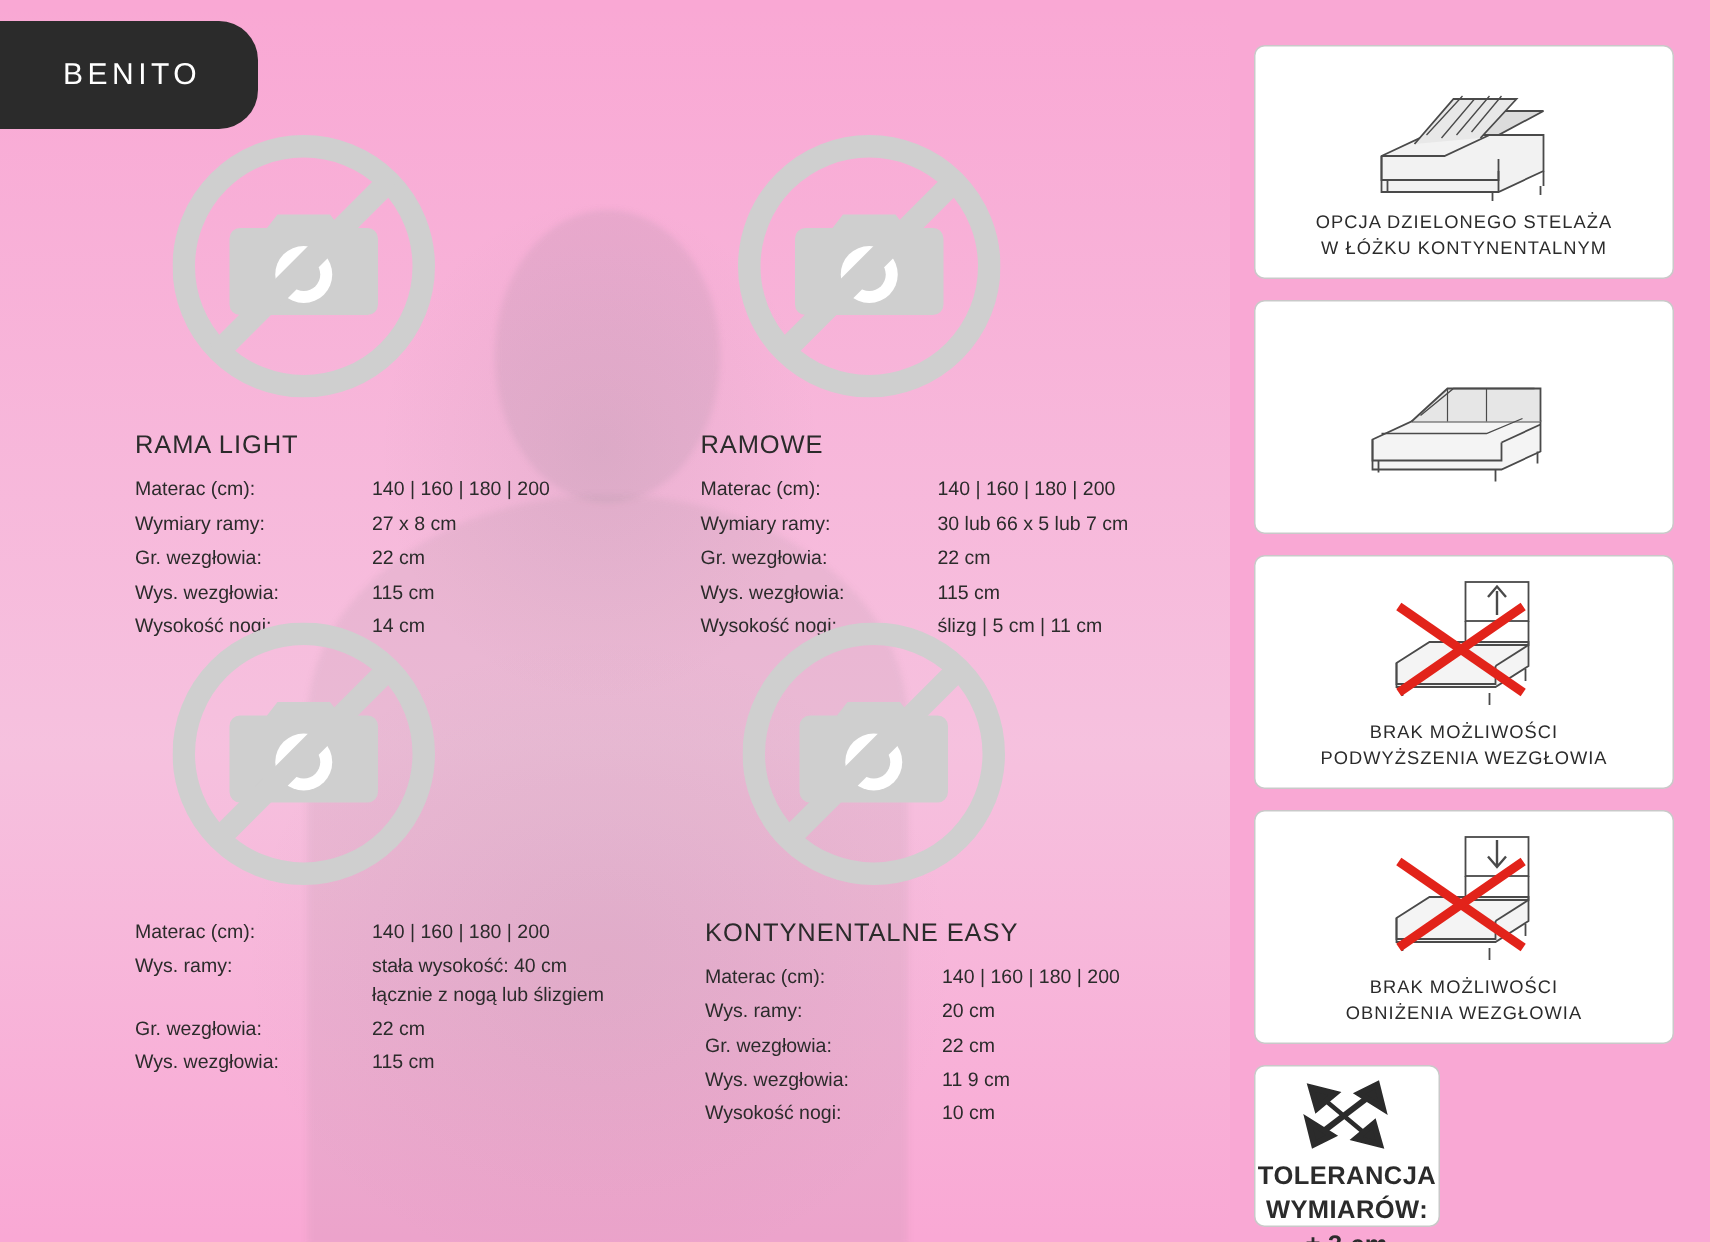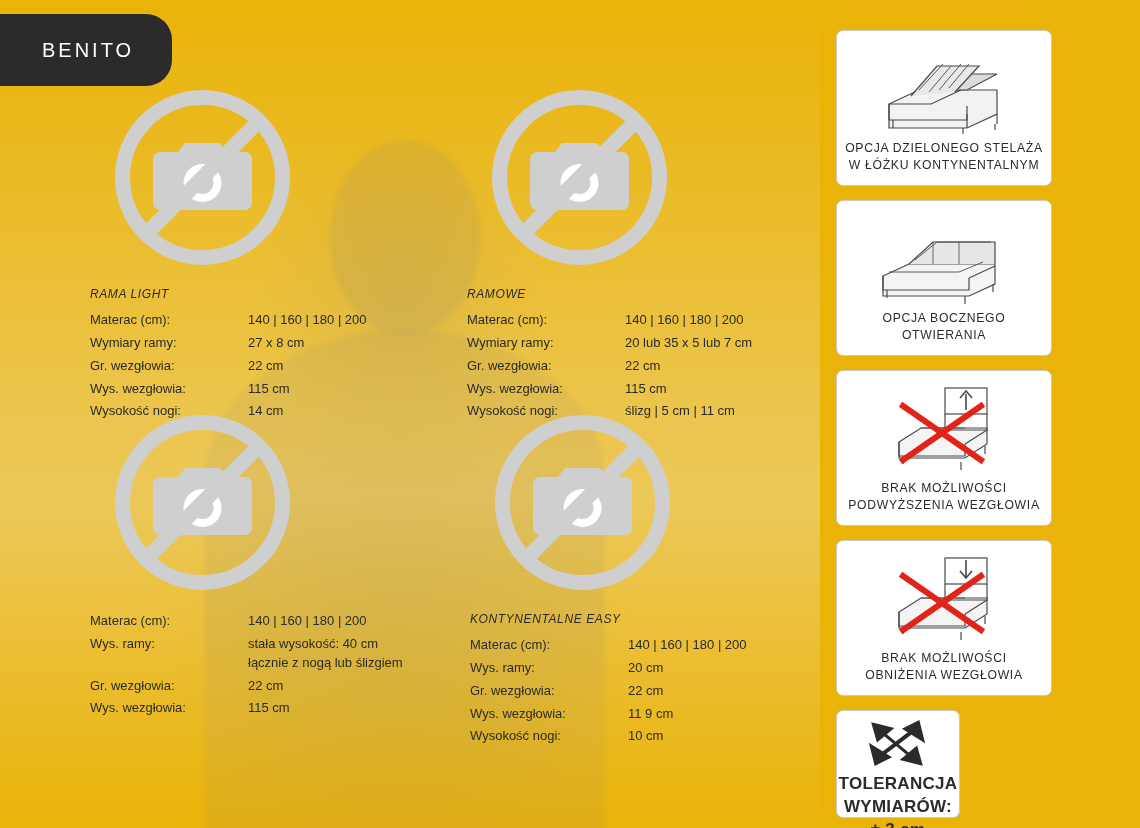--- a/index.html
+++ b/index.html
@@ -12,21 +12,21 @@
     background: #ffffff;
     font-family: "Liberation Sans", sans-serif;
     color: #231f20;
     position: relative;
     overflow: hidden;
   }
   .page {
     position: relative;
     width: 1140px;
     height: 828px;
-    background: #eab308;
+    background: #f9a8d4;
   }
   
   .bg-ghost {
     position: absolute;
     left: 0;
     top: 0;
     width: 820px;
     height: 828px;
     background:
       radial-gradient(ellipse 210px 240px at 400px 300px, rgba(120,120,125,0.10), rgba(120,120,125,0) 70%),
@@ -95,25 +95,24 @@
 
   .placeholder {
     width: 175px;
     height: 175px;
     margin: 0 0 22px 55px;
     position: relative;
   }
   .placeholder svg { display: block; }
 
   .product-name {
-    font-size: 12px;
+    font-size: 17px;
     letter-spacing: 0.6px;
     color: #2b2b2b;
     margin: 0 0 10px 30px;
-    font-style: italic;
   }
   .spec-table {
     border-collapse: collapse;
     margin-left: 30px;
     font-size: 13px;
     color: #2b2b2b;
   }
   .spec-table td {
     padding: 0 0 4px 0;
     vertical-align: top;
@@ -132,21 +131,21 @@
   .features {
     position: absolute;
     left: 836px;
     top: 30px;
     width: 262px;
   }
   .card {
     border: 1px solid #c9c9c9;
     border-radius: 7px;
     background: #ffffff;
-    width: 216px;
+    width: 280px;
     box-sizing: border-box;
     margin-bottom: 14px;
     display: flex;
     flex-direction: column;
     align-items: center;
     justify-content: flex-start;
     padding: 8px 6px 10px 6px;
   }
   .card.tall { height: 156px; }
   .card .art {
@@ -246,21 +245,21 @@
       </div>
       <div class="product-name">RAMOWE</div>
       <table class="spec-table">
         <tbody>
             <tr>
           <td class="k">Materac (cm):</td>
           <td class="v">140 | 160 | 180 | 200</td>
         </tr>
         <tr>
           <td class="k">Wymiary ramy:</td>
-          <td class="v">20 lub 35 x 5 lub 7 cm</td>
+          <td class="v">30 lub 66 x 5 lub 7 cm</td>
         </tr>
         <tr>
           <td class="k">Gr. wezgłowia:</td>
           <td class="v">22 cm</td>
         </tr>
         <tr>
           <td class="k">Wys. wezgłowia:</td>
           <td class="v">115 cm</td>
         </tr>
         <tr>
@@ -373,21 +372,20 @@
             <path d="M24 62 v14 h86 v-12"></path>
             <path d="M110 64 l26 -12"></path>
             <path d="M28 76 v8 M106 82 v8 M134 70 v8"></path>
             <path d="M50 50 l24 -22 h62 v22" fill="#e6e6e6"></path>
             <path d="M56 46 l22 -18 h54" stroke-width="0.9"></path>
             <path d="M74 28 v22 M100 28 v22" stroke-width="0.8"></path>
             <path d="M30 58 h70 l24 -10" stroke-width="0.9"></path>
           </g>
         </svg>
       </div>
-      <div class="caption">OPCJA BOCZNEGO OTWIERANIA</div>
     </div>
 
     <div class="card tall">
       <div class="art">
         <svg width="170" height="96" viewBox="0 0 170 96">
           <g fill="none" stroke="#4a4a4a" stroke-width="1.2">
             <rect x="86" y="6" width="42" height="26" fill="#ffffff"></rect>
             <path d="M107 28 v-16 M101 16 l6 -7 l6 7" stroke-width="1.6"></path>
             <path d="M40 60 l22 -14 h66 v16 l-22 14 h-66 z" fill="#f4f4f4"></path>
             <path d="M40 60 v14 h66 v-12"></path>

